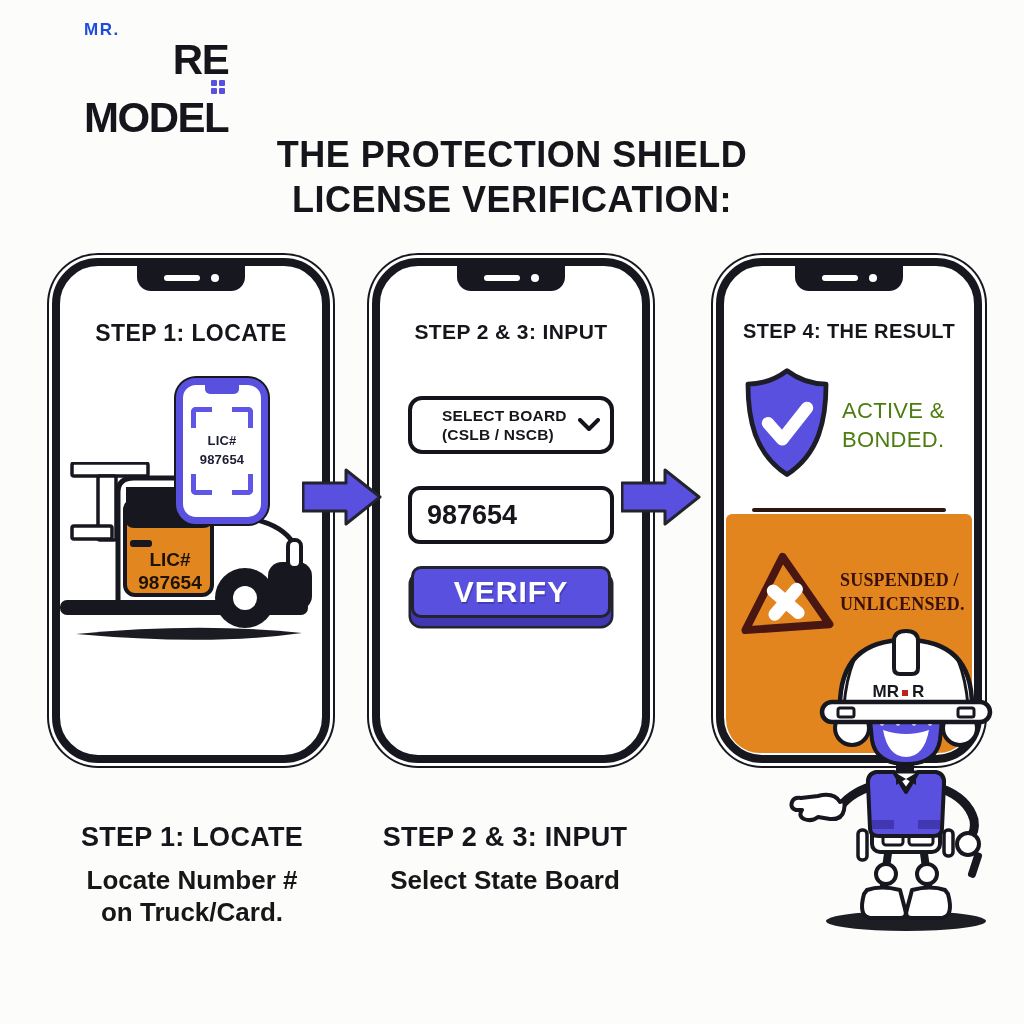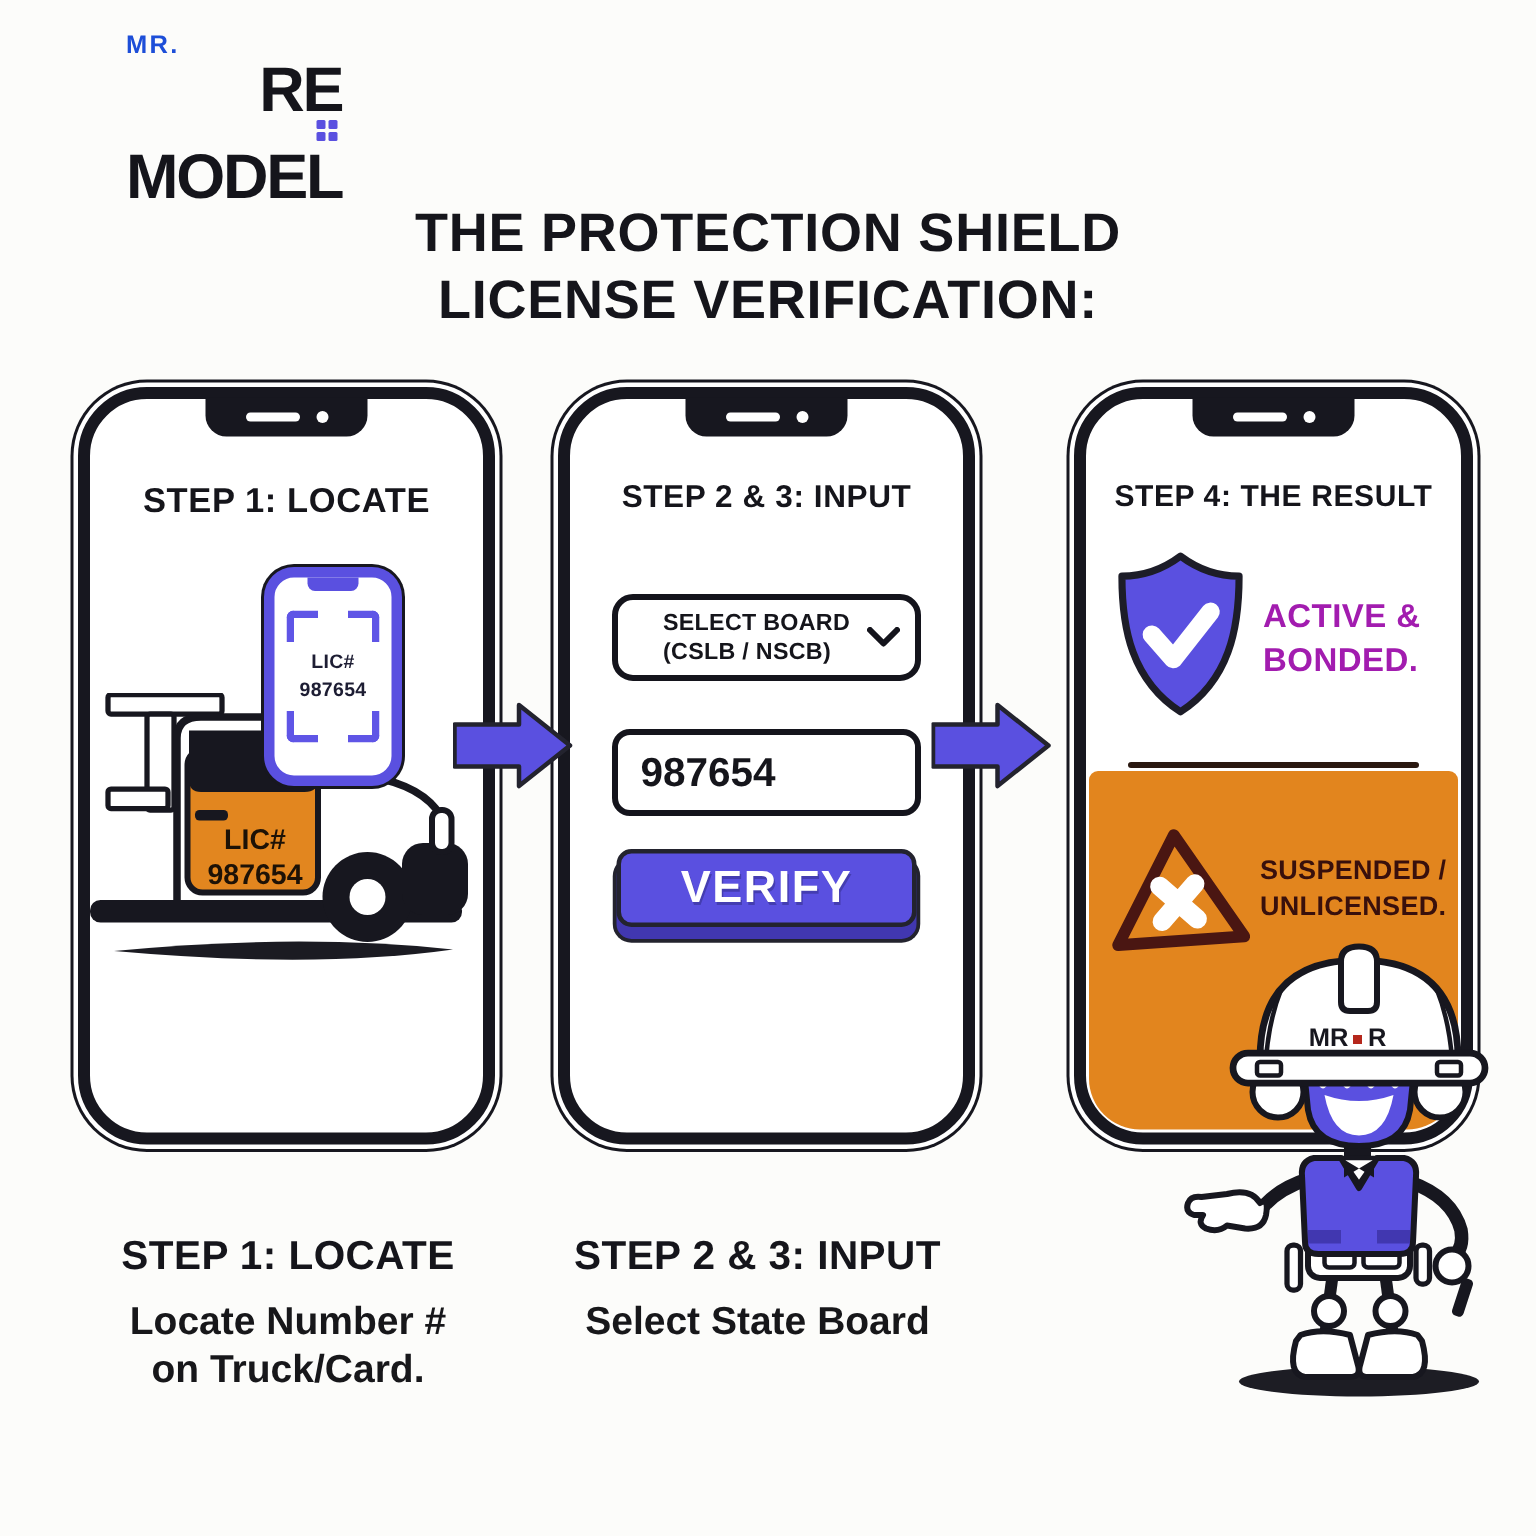--- a/index.html
+++ b/index.html
@@ -40,26 +40,26 @@
   .scan-text{position:absolute;top:50%;left:0;right:0;transform:translateY(-50%);text-align:center;font-size:13px;font-weight:800;color:#1d1d33;line-height:1.45;letter-spacing:.2px;}
   
   .select-box{position:absolute;left:28px;top:130px;width:206px;height:58px;border:4px solid #14141c;border-radius:14px;background:#fff;box-sizing:border-box;display:flex;align-items:center;padding:0 10px 0 30px;cursor:pointer;}
   .select-text{font-size:15.5px;font-weight:800;line-height:1.25;letter-spacing:.2px;color:#15151b;}
   .chevron{margin-left:auto;flex:0 0 auto;}
   .license-input{position:absolute;left:28px;top:220px;width:206px;height:58px;border:4px solid #14141c;border-radius:12px;background:#fff;box-sizing:border-box;font-family:"Liberation Sans",sans-serif;font-size:27px;font-weight:800;color:#15151b;padding:0 0 0 15px;outline:none;}
   .verify-btn{position:absolute;left:31px;top:300px;width:200px;height:52px;background:#5a50e0;border:3px solid #23232e;border-radius:10px;box-sizing:border-box;color:#fff;font-family:"Liberation Sans",sans-serif;font-size:30px;font-weight:800;letter-spacing:1px;display:flex;align-items:center;justify-content:center;box-shadow:0 8px 0 #4137b0,0 8px 0 2.5px #23232e;cursor:pointer;text-shadow:1px 2px 0 rgba(30,25,90,.35);}
   
   .result-row{position:absolute;left:16px;top:100px;width:226px;display:flex;align-items:center;gap:8px;z-index:1;}
   .shield-icon{flex:0 0 auto;}
-  .active-text{font-size:22px;font-weight:700;color:#a21caf;line-height:1.3;letter-spacing:.3px;}
+  .active-text{font-size:22px;font-weight:400;color:#4d7c0f;line-height:1.3;letter-spacing:.3px;}
   .divider{position:absolute;left:28px;top:242px;width:194px;height:4px;background:#2a1810;border-radius:2px;z-index:2;}
   .orange-panel{position:absolute;left:2px;right:2px;top:248px;bottom:2px;background:#e2851e;border-radius:6px 6px 34px 34px;overflow:hidden;}
   .suspended-row{position:absolute;left:10px;top:32px;width:230px;display:flex;align-items:center;gap:6px;}
   .triangle-icon{flex:0 0 auto;transform:rotate(-4deg);}
-  .suspended-text{font-size:18px;font-weight:800;color:#39100c;line-height:1.35;letter-spacing:.2px;}
+  .suspended-text{font-size:18px;font-weight:800;color:#39100c;line-height:1.35;letter-spacing:.2px;font-family:Liberation Serif, serif;}
   
   .arrow{position:absolute;top:468px;z-index:6;}
   .arrow-1{left:302px;}
   .arrow-2{left:621px;}
   
   .caption{position:absolute;top:822px;width:320px;text-align:center;}
   .caption-1{left:32px;}
   .caption-2{left:345px;}
   .caption-title{font-size:27px;font-weight:800;letter-spacing:.3px;color:#15151b;}
   .caption-body{margin-top:12px;font-size:26px;font-weight:600;color:#17171a;line-height:1.22;}

